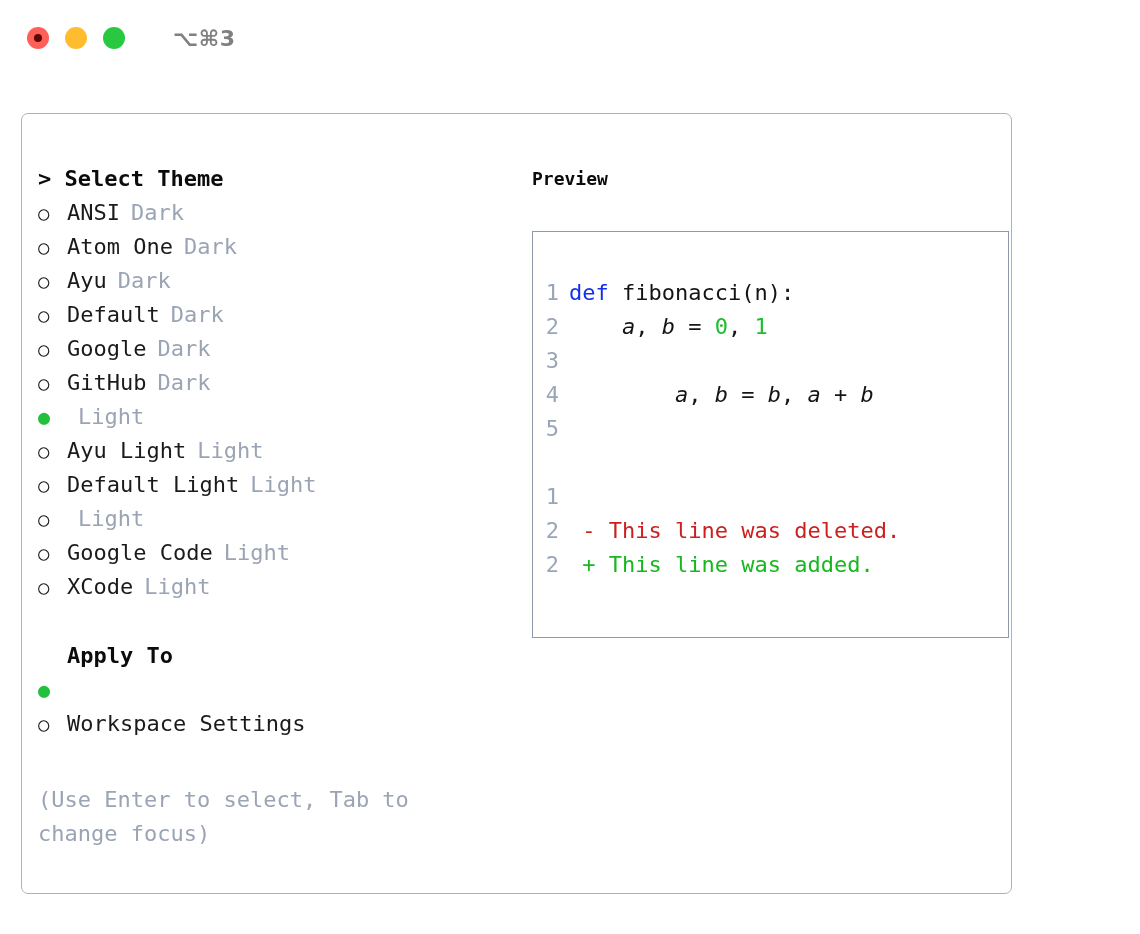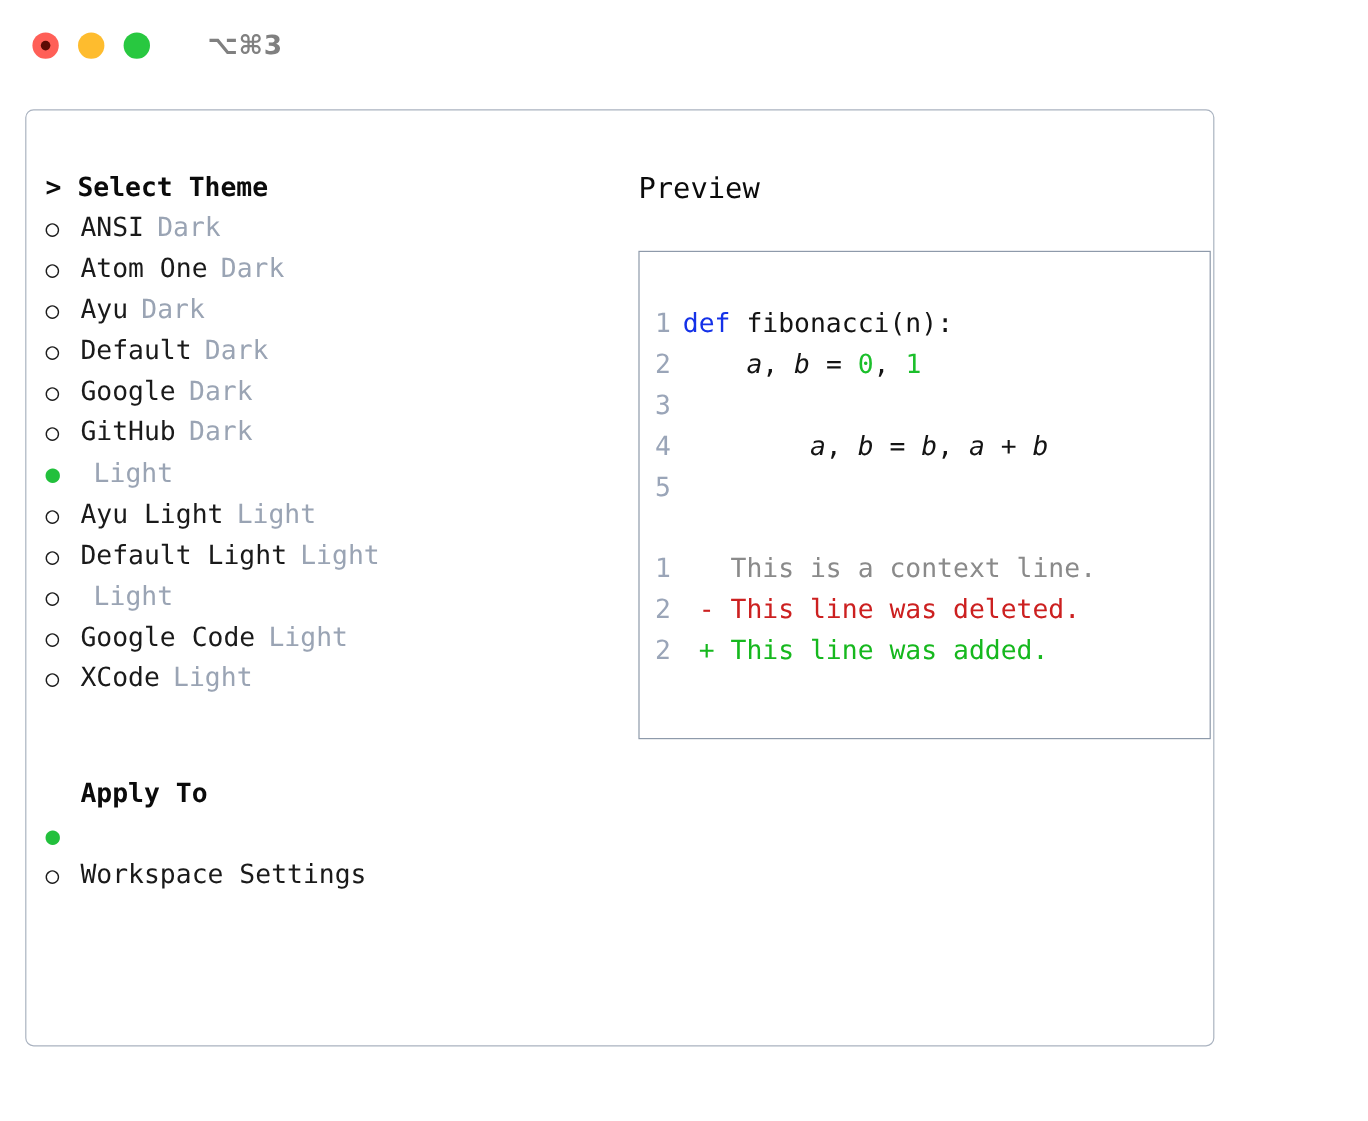--- a/index.html
+++ b/index.html
@@ -64,21 +64,21 @@
     font-size: 22px;
     font-weight: bold;
     color: #808080;
     letter-spacing: 0.5px;
   }
 
   
   #panel {
     position: absolute;
     left: 21px;
-    top: 91px;
+    top: 113px;
     width: 991px;
     height: 781px;
     border: 1.6px solid #aab3c0;
     border-radius: 7px;
     background: #ffffff;
     box-sizing: border-box;
   }
 
   #panel-inner {
     position: absolute;
@@ -129,41 +129,41 @@
   }
   .opt-row.selected .opt-label {
     color: #22c03c;
   }
   .opt-suffix {
     color: #9aa4b4;
     padding-left: 11px;
   }
 
   #apply-group {
-    margin-top: 62px;
+    margin-top: 35px;
   }
 
   #hint {
     margin-top: 42px;
     font-size: 22px;
     line-height: 34px;
     color: #9aa4b4;
     width: 420px;
     word-spacing: 0px;
   }
 
   
   #right-col {
     flex: 1;
     padding: 48px 0 0 8px;
     box-sizing: border-box;
   }
   #preview-title {
-    font-size: 24px;
-    font-weight: normal;
+    font-size: 18px;
+    font-weight: bold;
     color: #0b0b0b;
     line-height: 34px;
     margin-left: 32px;
   }
   #preview-box {
     margin-top: 35px;
     margin-left: 32px;
     width: 477px;
     height: 407px;
     border: 1.6px solid #8e9aaa;
@@ -239,35 +239,36 @@
           </div>
 
         <div id="apply-group">
           <div class="section-header sub">Apply To</div>
           <div id="apply-options">
               <div class="opt-row selected"><span class="bullet on">●</span></div>
               <div class="opt-row"><span class="bullet">○</span><span class="opt-label">Workspace Settings</span></div>
             </div>
         </div>
 
+        <div id="hint">(Use Enter to select, Tab to change focus)</div>
       </div>
 
       <div id="right-col">
         <div id="preview-title">Preview</div>
         <div id="preview-box">
           <div id="code-block">
               <div class="code-line"><span class="gutter">1</span><span class="code-text"><span class="tok-kw">def</span><span class="tok-plain"> </span><span class="tok-fn">fibonacci</span><span class="tok-plain">(n):</span></span></div>
               <div class="code-line"><span class="gutter">2</span><span class="code-text"><span class="tok-plain">    </span><span class="tok-var">a</span><span class="tok-plain">, </span><span class="tok-var">b</span><span class="tok-plain"> = </span><span class="tok-num">0</span><span class="tok-plain">, </span><span class="tok-num">1</span></span></div>
               <div class="code-line"><span class="gutter">3</span></div>
               <div class="code-line"><span class="gutter">4</span><span class="code-text"><span class="tok-plain">        </span><span class="tok-var">a</span><span class="tok-plain">, </span><span class="tok-var">b</span><span class="tok-plain"> = </span><span class="tok-var">b</span><span class="tok-plain">, </span><span class="tok-var">a</span><span class="tok-plain"> + </span><span class="tok-var">b</span></span></div>
               <div class="code-line"><span class="gutter">5</span></div>
             </div>
           <div class="blank-line"></div>
           <div id="diff-block">
-              <div class="code-line"><span class="gutter">1</span><span class="diff-ctx">   This is a context line.</span></div>
+              <div class="code-line"><span class="gutter">1</span></div>
               <div class="code-line"><span class="gutter">2</span><span class="diff-del"> - This line was deleted.</span></div>
               <div class="code-line"><span class="gutter">2</span><span class="diff-add"> + This line was added.</span></div>
             </div>
         </div>
       </div>
 
     </div>
   </div>
 </div>
 

